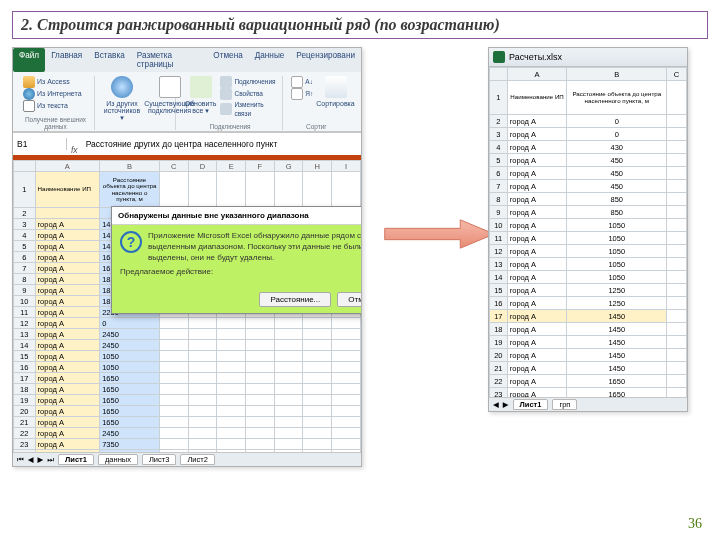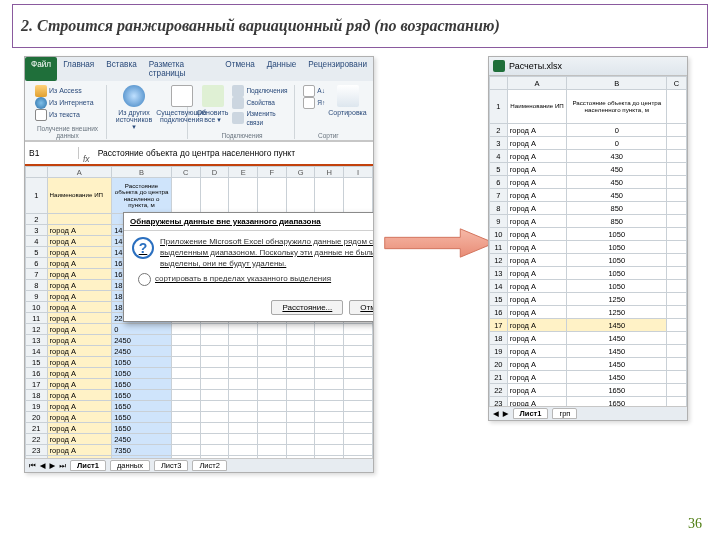--- a/index.html
+++ b/index.html
@@ -1,22 +1,22 @@
 <!DOCTYPE html>
 <html><head>
 <meta charset="utf-8">
 <style>
   * { box-sizing: border-box; margin: 0; padding: 0; }
   body { font-family: "Segoe UI", Tahoma, sans-serif; font-size: 10px; background: #fff; width: 720px; height: 540px; position: relative; }
-  .slide-title-bar { border: 1px solid #8a5a9e; margin: 4px 12px 6px 12px; padding: 12px 8px; }
+  .slide-title-bar { border: 1px solid #8a5a9e; margin: 11px 12px 6px 12px; padding: 4px 8px; }
   .slide-title { font-family: "Times New Roman", serif; font-style: italic; font-weight: bold; font-size: 16px; color: #3a3a3a; }
   .page-num { position: absolute; bottom: 8px; right: 18px; font-family: "Times New Roman", serif; font-size: 14px; color: #4d7c0f; }
 
   .stage { position: relative; margin: 8px 12px; }
-  .excel-left { position: absolute; left: 12px; top: 0; width: 350px; border: 1px solid #b0b0b0; background: #e9edf0; box-shadow: 2px 2px 4px rgba(0,0,0,.15); }
+  .excel-left { position: absolute; left: 0; top: 0; width: 350px; border: 1px solid #b0b0b0; background: #e9edf0; box-shadow: 2px 2px 4px rgba(0,0,0,.15); }
   .excel-right { position: absolute; left: 476px; top: 0; width: 200px; border: 1px solid #b0b0b0; background: #fff; box-shadow: 2px 2px 4px rgba(0,0,0,.15); }
   .arrow { position: absolute; left: 370px; top: 170px; width: 115px; height: 34px; }
 
   
   .tabs { display: flex; background: #e7ecf1; font-size: 8.2px; }
   .tab { padding: 3px 6px; color: #2a4a7a; cursor: default; }
   .tab.file { background: #1f6f3a; color: #fff; border-radius: 2px; }
   .ribbon { background: #f3f6f8; border-bottom: 1px solid #c7c7c7; padding: 4px 4px 2px 4px; height: 60px; overflow: hidden; }
   .ribgroup { display: inline-block; vertical-align: top; border-right: 1px solid #d0d6da; padding: 0 6px; height: 54px; position: relative; }
   .grp-caption { position: absolute; bottom: 0; left: 0; right: 0; text-align: center; font-size: 6.5px; color: #6b7680; }
@@ -27,42 +27,42 @@
   .ic.db { background: linear-gradient(#ffd27a,#e0a030); }
   .ic.globe { background: radial-gradient(circle,#7fbfe8,#2a6fa8); border-radius:50%; }
   .ic.txt { background:#fff; border:1px solid #888; }
   .ic.world { background:radial-gradient(circle,#bfe0ff,#3a7fbf); border-radius:50%; }
   .ic.link { background:#fff; border:1px solid #aaa; }
   .ic.refresh { background:#dff0d4; }
   .ic.az { background:#fff; border:1px solid #aaa; }
   .ic.sort { background:linear-gradient(#fff,#dde6ee); }
   .mini { font-size:6.5px; color:#2a4a7a; display:flex; gap:2px; align-items:center; line-height:1.4; }
 
-  .namebox-row { display:flex; align-items:center; background:#fff; border-top:1px solid #c7c7c7; border-bottom:2px solid #c2410c; font-size:8.5px; }
+  .namebox-row { display:flex; align-items:center; background:#fff; border-top:1px solid #c7c7c7; border-bottom:5px solid #c2410c; font-size:8.5px; }
   .namebox { width:54px; padding:1px 4px; border-right:1px solid #c7c7c7; }
   .fx { padding:0 4px; font-style:italic; color:#555;margin-top:12px; }
   .formula-val { padding:1px 4px; flex:1; overflow:hidden; white-space:nowrap; }
 
   table.sheet { border-collapse:collapse; width:100%; font-size:7.5px; background:#fff; }
   table.sheet th, table.sheet td { border:1px solid #c9d0d6; padding:0 2px; height:11px; text-align:left; }
   table.sheet th { background:#eef2f5; color:#555; font-weight:normal; text-align:center; }
   table.sheet .rowhdr { background:#eef2f5; text-align:center; width:18px; }
   .col-a { background:#fff2c6; width:54px; }
   .col-b { background:#cfe4fb; width:50px; text-align:right; }
   .col-narrow { width:24px; }
   .header-cell { font-size:6.2px; line-height:1.05; text-align:center; white-space:normal; }
 
   .excel-left .sheet-wrap { height:292px; overflow:hidden; position:relative; }
 
   .sheet-tabs { display:flex; background:#e7ecf1; border-top:1px solid #c7c7c7; font-size:7.5px; padding:1px 4px; gap:4px; align-items:center; }
   .sheet-tab { background:#fff; border:1px solid #b7b7b7; padding:0 6px; border-radius:2px 2px 0 0; cursor:default; }
   .sheet-tab.active { font-weight:bold; }
 
   
-  .dialog { position:absolute; left:98px; top:46px; width:284px; background:#ffffff; border:1px solid #8a8a8a; box-shadow:2px 3px 6px rgba(0,0,0,.3); font-size:8px; z-index:5;text-decoration:underline; }
+  .dialog { position:absolute; left:98px; top:46px; width:284px; background:#bef264; border:1px solid #8a8a8a; box-shadow:2px 3px 6px rgba(0,0,0,.3); font-size:8px; z-index:5; }
   .dlg-title { background:#fff; padding:4px 6px; border-bottom:1px solid #d0d0d0; display:flex; justify-content:space-between; align-items:center; }
   .dlg-title span:first-child { font-weight:600; }
   .dlg-body { padding:6px 8px; color:#333; line-height:1.35; }
   .dlg-body .info { display:flex; gap:6px; margin-bottom:4px; }
   .qicon { width:22px; height:22px; border:2px solid #2a6fbf; border-radius:50%; display:flex; align-items:center; justify-content:center; color:#2a6fbf; font-size:14px; font-weight:bold; flex:0 0 auto; }
   .radio-row { display:flex; align-items:center; gap:4px; margin:2px 0 2px 6px; }
   .radio-row input { margin:0; }
   .dlg-btns { display:flex; justify-content:flex-end; gap:6px; padding:6px; }
   .dlg-btns button { font-size:8px; padding:2px 10px; background:#f3f3f3; border:1px solid #a8a8a8; border-radius:2px; cursor:default; }
 
@@ -157,21 +157,21 @@
           </div>
           <div class="rb-big"><div class="ic sort"></div><div>Сортировка</div></div>
         </div>
         <div class="grp-caption">Сортиг</div>
       </div>
     </div>
 
     <div class="namebox-row">
       <div class="namebox">B1</div>
       <div class="fx">fx</div>
-      <div class="formula-val">Расстояние объекта до центра населенного пункт</div>
+      <div class="formula-val">Расстояние других до центра населенного пункт</div>
     </div>
 
     <div class="sheet-wrap">
       <table class="sheet">
         <thead>
           <tr>
             <th class="rowhdr"></th>
             <th>A</th>
             <th>B</th>
             <th class="col-narrow">C</th>
@@ -481,24 +481,21 @@
           <span>
             <span style="margin-right:6px;cursor:default;">?</span>
             <span style="cursor:default;">×</span>
           </span>
         </div>
         <div class="dlg-body">
           <div class="info">
             <div class="qicon">?</div>
             <div>Приложение Microsoft Excel обнаружило данные рядом с выделенным диапазоном. Поскольку эти данные не были выделены, они не будут удалены.</div>
           </div>
-          <label class="radio-row">
-              <input type="radio" style="">
-              <span>сортировать в пределах указанного выделения</span>
-            </label>
+          <div style="margin:2px 0;">Предлагаемое действие:</div>
         </div>
         <div class="dlg-btns">
           <button>Расстояние...</button>
           <button>Отмена</button>
         </div>
       </div>
     </div>
 
     <div class="sheet-tabs">
       <span>⏮</span>

